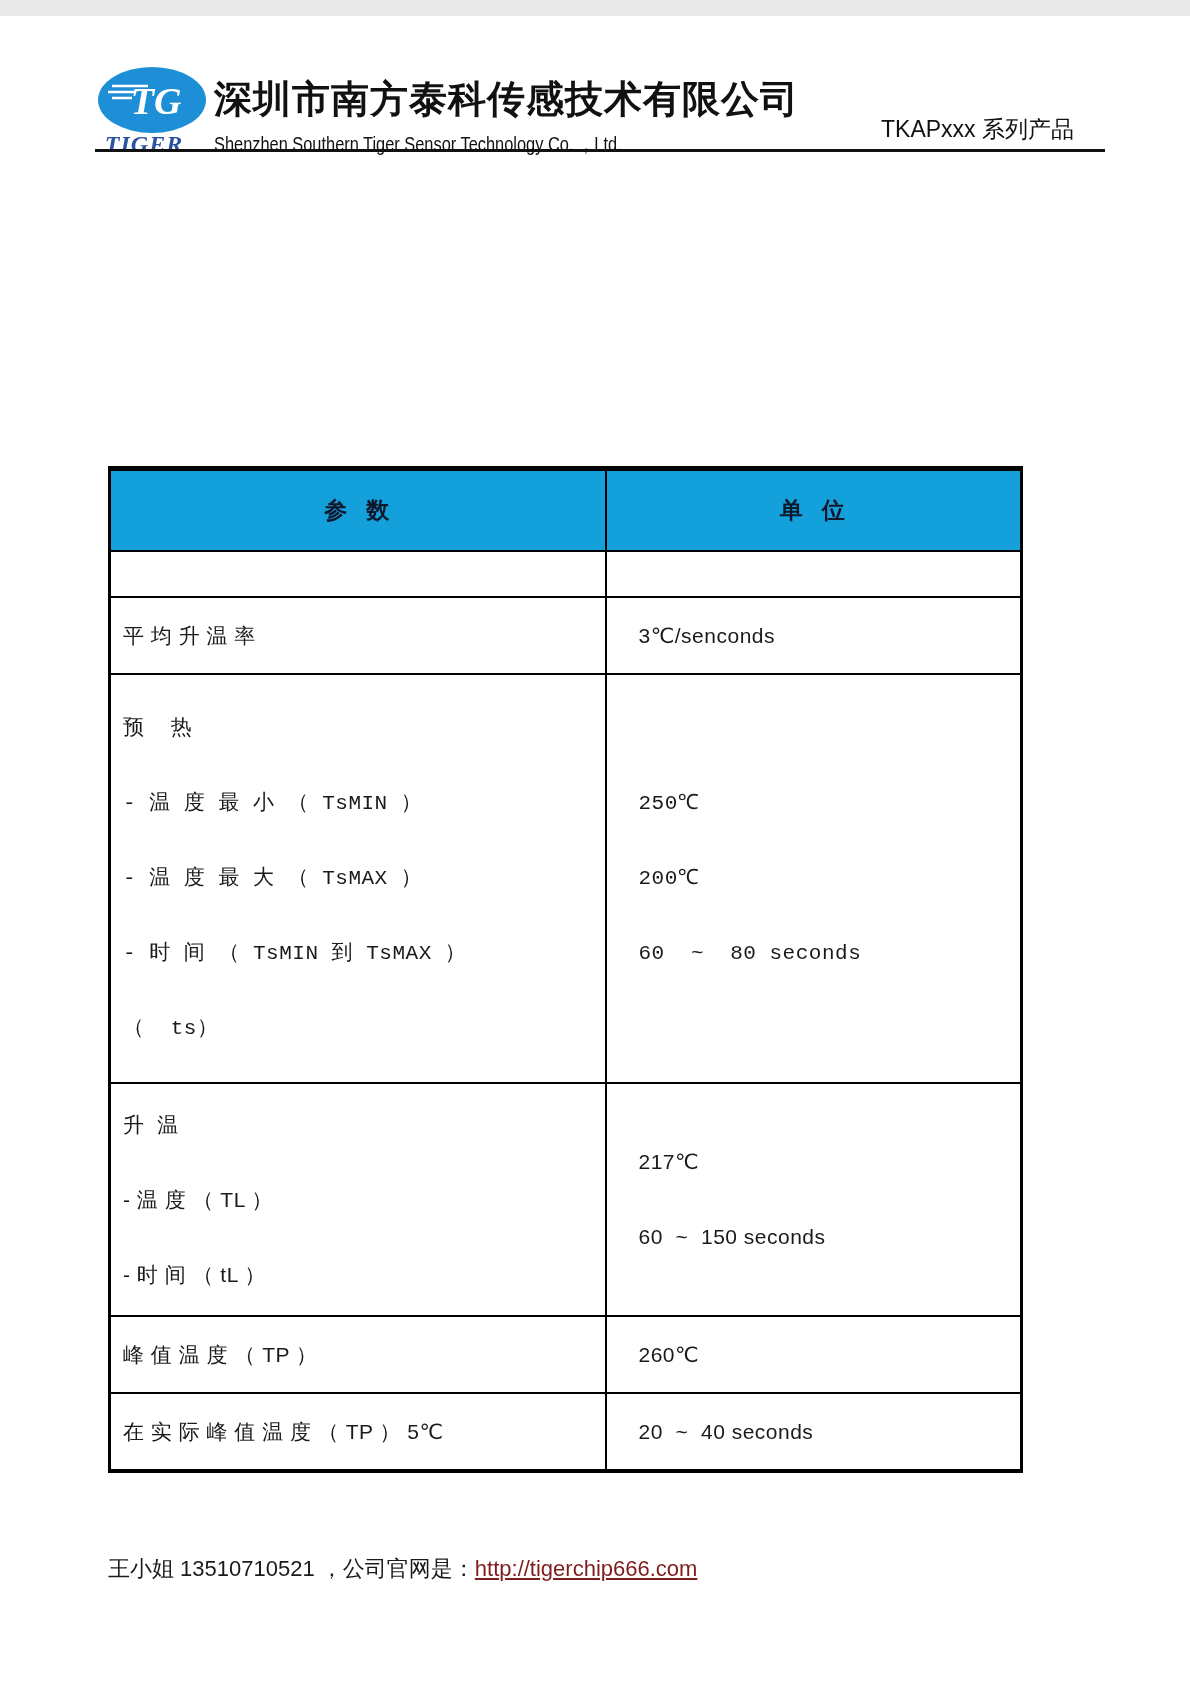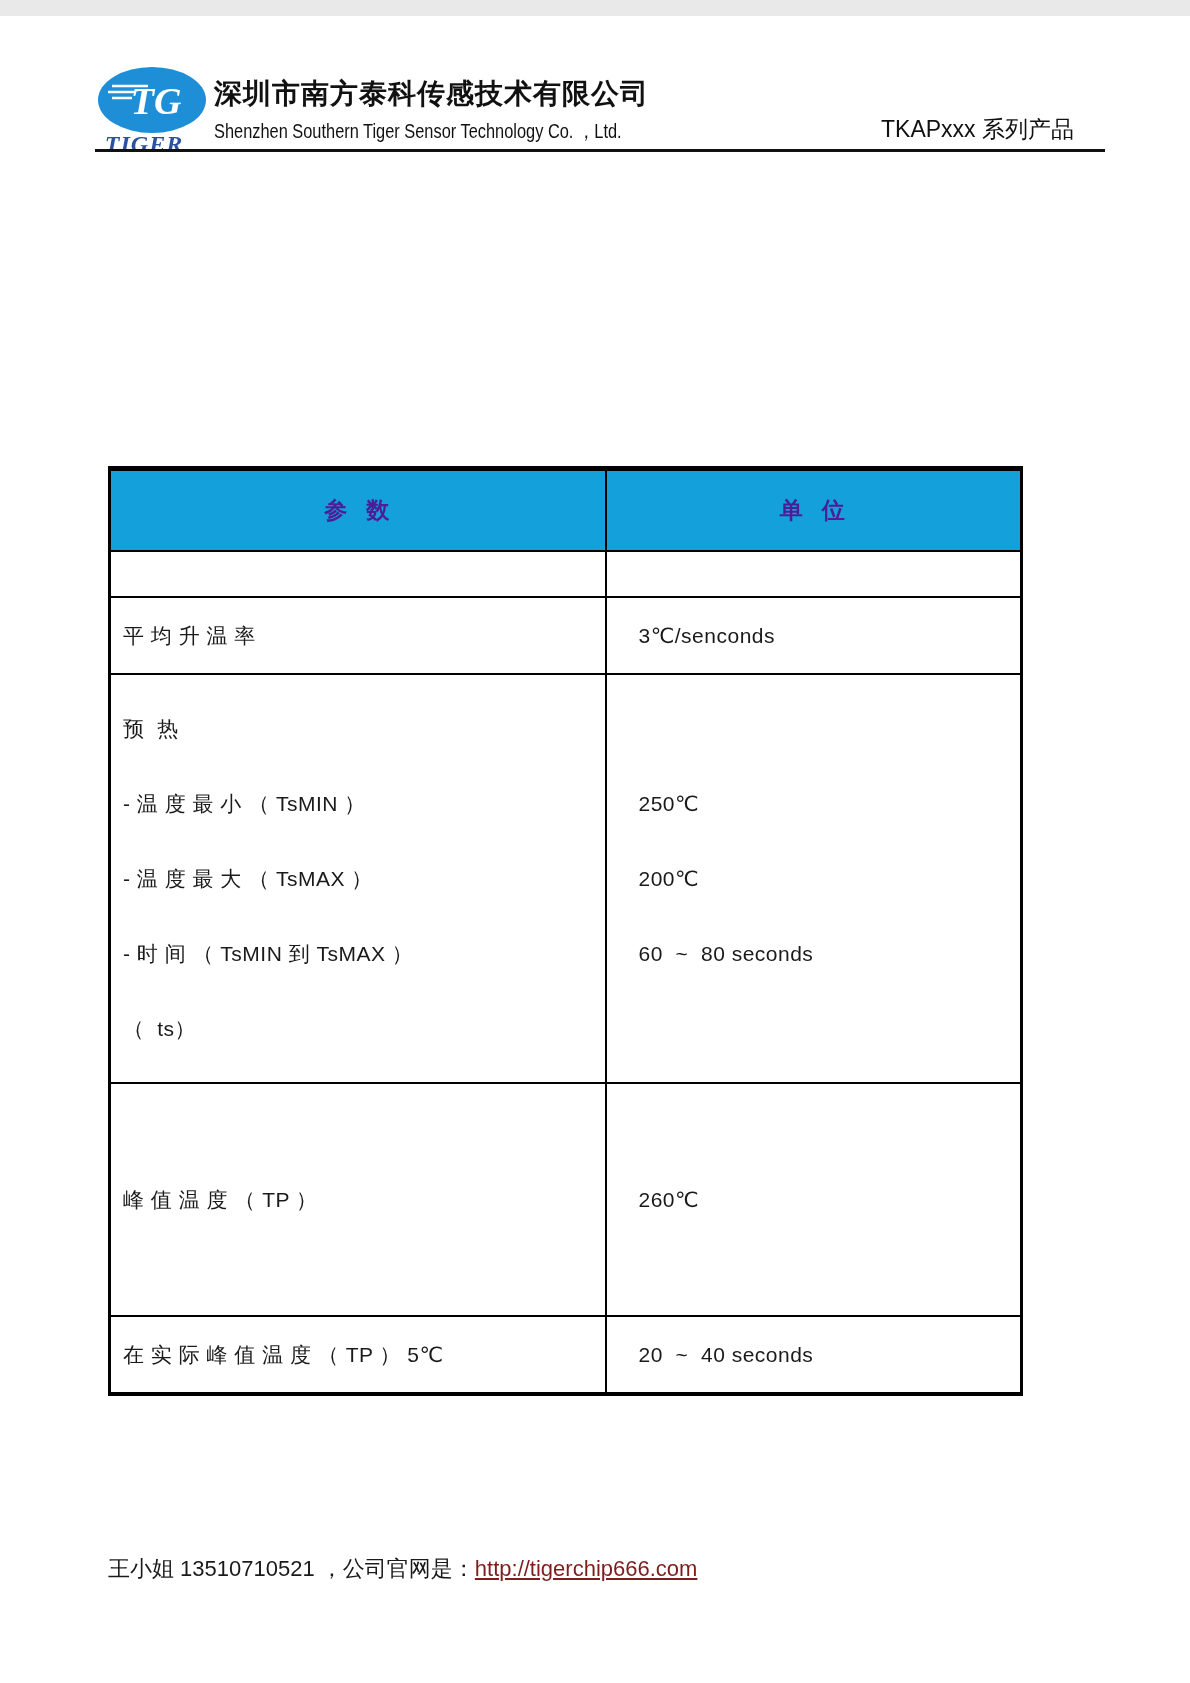--- a/index.html
+++ b/index.html
@@ -10,21 +10,21 @@
     width: 1190px; height: 1683px;
     margin: 16px auto;
     background: #ffffff;
     overflow: hidden;
   }
 
   
   .logo { position: absolute; left: 96px; top: 50px; width: 112px; height: 90px; }
   .company-block { position: absolute; left: 214px; top: 60px; }
   .company-cn {
-    font-size: 28px; font-weight: bold; letter-spacing: 1px;
+    font-size: 38px; font-weight: bold; letter-spacing: 1px;
     color: #111; line-height: 1.25; white-space: pre;
   }
   .company-en {
     font-size: 21px; color: #111; white-space: pre;
     transform: scaleX(0.78); transform-origin: left center;
     margin-top: 6px;
   }
   .series {
     position: absolute; right: 116px; top: 98px;
     font-size: 23px; color: #111; white-space: pre;
@@ -44,27 +44,27 @@
   }
   table.spec { border: 3px solid #000; border-top-width: 5px; border-bottom-width: 4px; }
   table.spec th, table.spec td { border: 2px solid #000; vertical-align: middle; }
   col.c-param { width: 496px; }
   col.c-unit  { width: 416px; }
 
   thead tr { height: 82px; }
   thead th {
     background: #14A0DB;
     font-size: 23px; font-weight: bold;
-    text-align: center; color: #4c1d95;
+    text-align: center; color: #0f172a;
     white-space: pre; letter-spacing: 2px;
   }
 
   tbody tr:nth-child(1) { height: 46px; }
   tbody tr:nth-child(2) { height: 74px; }
-  tbody tr:nth-child(3) { height: 409px; }
+  tbody tr:nth-child(3) { height: 409px; font-family: Liberation Mono, monospace; }
   tbody tr:nth-child(4) { height: 233px; }
   tbody tr:nth-child(5) { height: 61px; }
   tbody tr:nth-child(6) { height: 70px; }
 
   td.param { padding-left: 12px; }
   td.unit  { padding-left: 32px; }
   .cell-inner .line { line-height: 75px; white-space: pre; letter-spacing: 0.5px; }
 
   
   .footer { position: absolute; left: 108px; top: 1536px; font-size: 22px; line-height: 34px; }
@@ -143,20 +143,35 @@
             <div class="cell-inner">
               <div class="line">250℃</div>
               <div class="line">200℃</div>
               <div class="line">60  ~  80 seconds</div>
             </div>
           </td>
         </tr>
         <tr>
           <td class="param">
             <div class="cell-inner">
+              <div class="line">升  温</div>
+              <div class="line">- 温 度 （ TL ）</div>
+              <div class="line">- 时 间 （ tL ）</div>
+            </div>
+          </td>
+          <td class="unit">
+            <div class="cell-inner">
+              <div class="line">217℃</div>
+              <div class="line">60  ~  150 seconds</div>
+            </div>
+          </td>
+        </tr>
+        <tr>
+          <td class="param">
+            <div class="cell-inner">
               <div class="line">峰 值 温 度 （ TP ）</div>
             </div>
           </td>
           <td class="unit">
             <div class="cell-inner">
               <div class="line">260℃</div>
             </div>
           </td>
         </tr>
         <tr>

